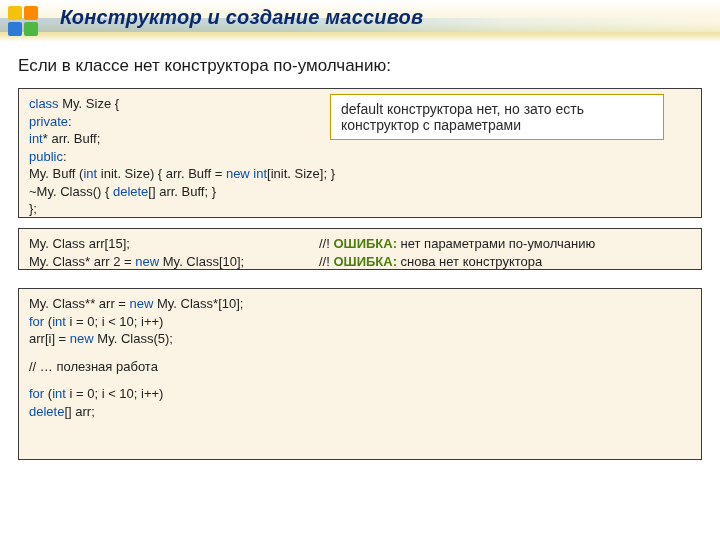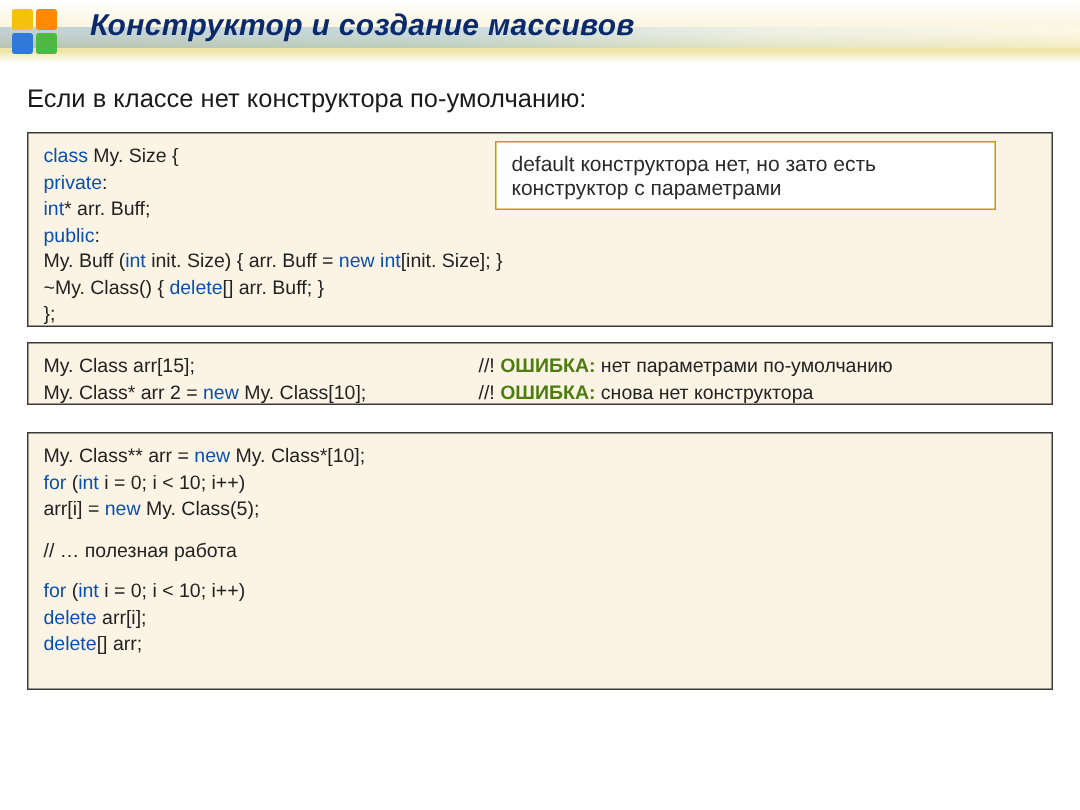--- a/index.html
+++ b/index.html
@@ -64,17 +64,16 @@
   </div>
 
   <div class="box" style="top:264px;left:18px;width:684px;height:172px;margin-top:24px;">
     <div><span>My. Class** arr = </span><span class="kw">new</span><span> My. Class*[10];</span></div>
     <div><span class="kw">for</span><span> (</span><span class="kw">int</span><span> i = 0; i &lt; 10; i++)</span></div>
     <div><span>   arr[i] = </span><span class="kw">new</span><span> My. Class(5);</span></div>
     <div style="height:10px;"> </div>
     <div>// … полезная работа</div>
     <div style="height:10px;"> </div>
     <div><span class="kw">for</span><span> (</span><span class="kw">int</span><span> i = 0; i &lt; 10; i++)</span></div>
-    <div><span>   </span><span class="kw">delete</span><span> arr[i];</span></div>
     <div><span class="kw">delete</span><span>[] arr;</span></div>
   </div>
 
 </div>
 
 </body></html>

